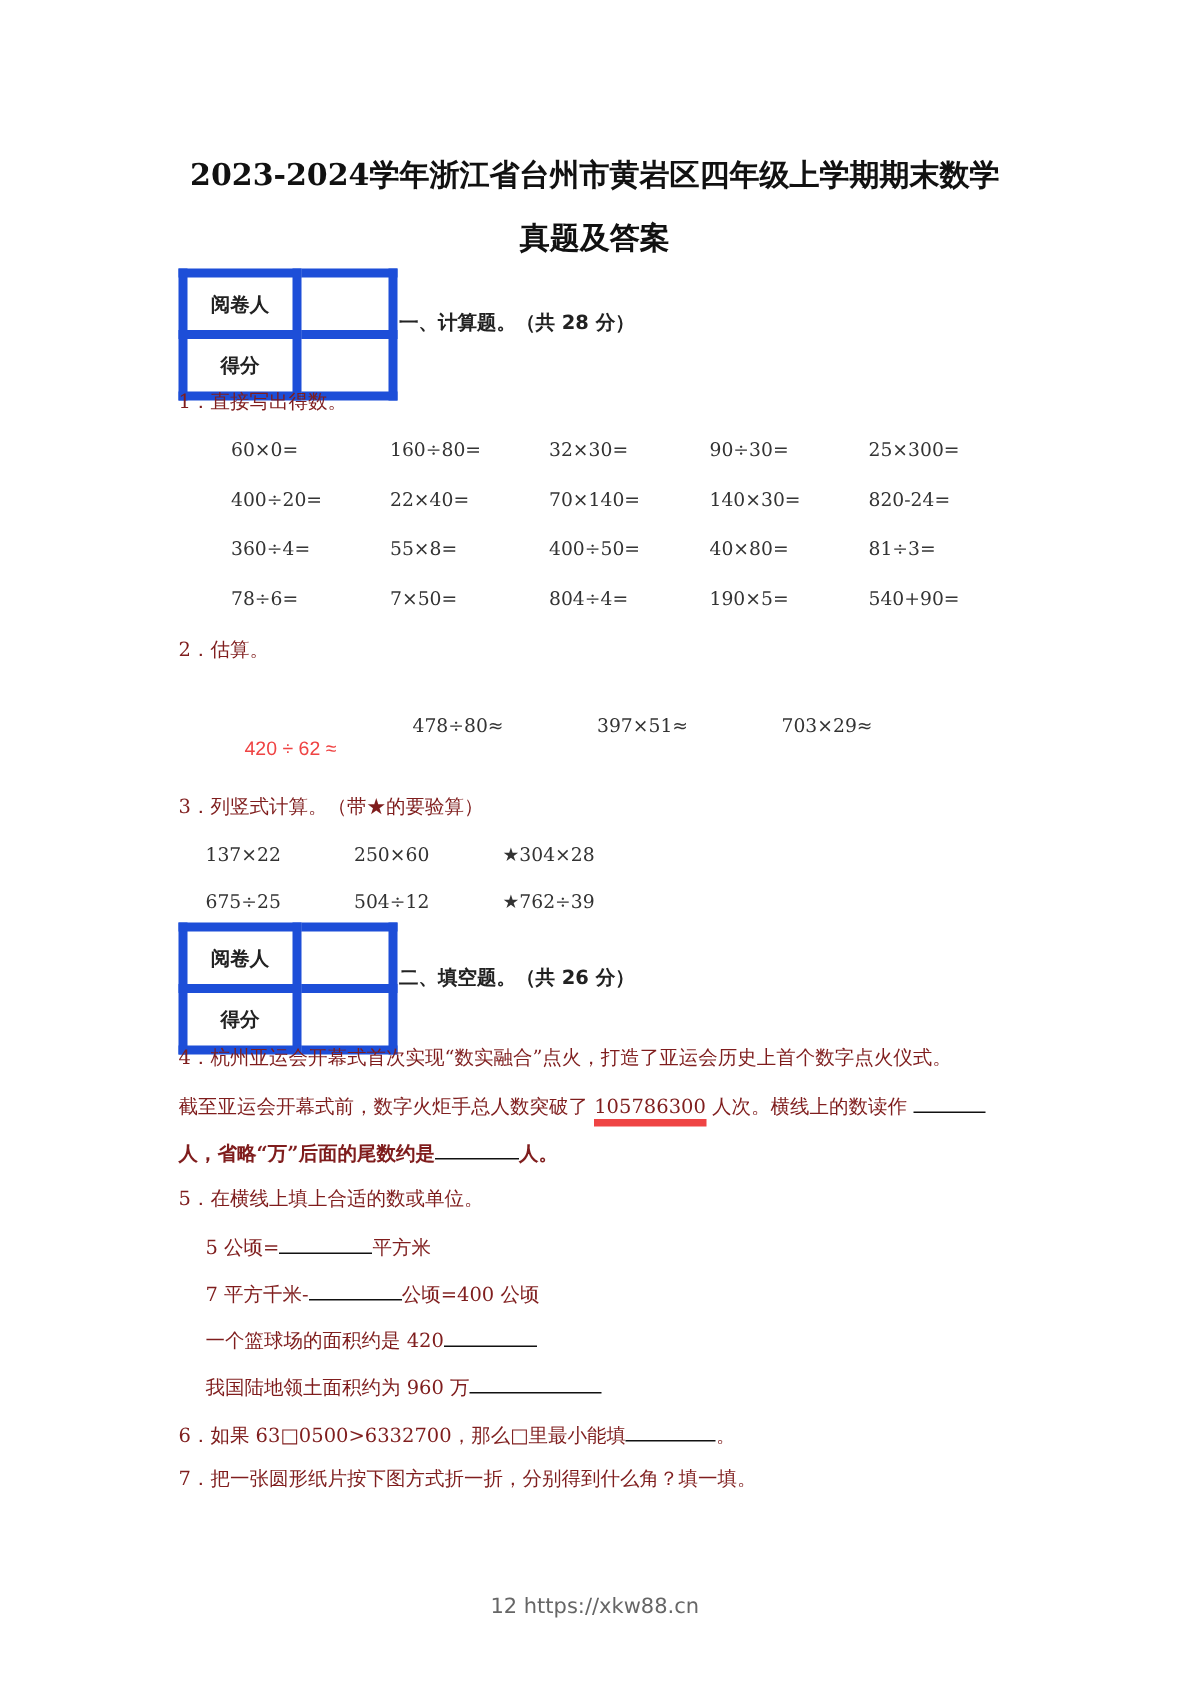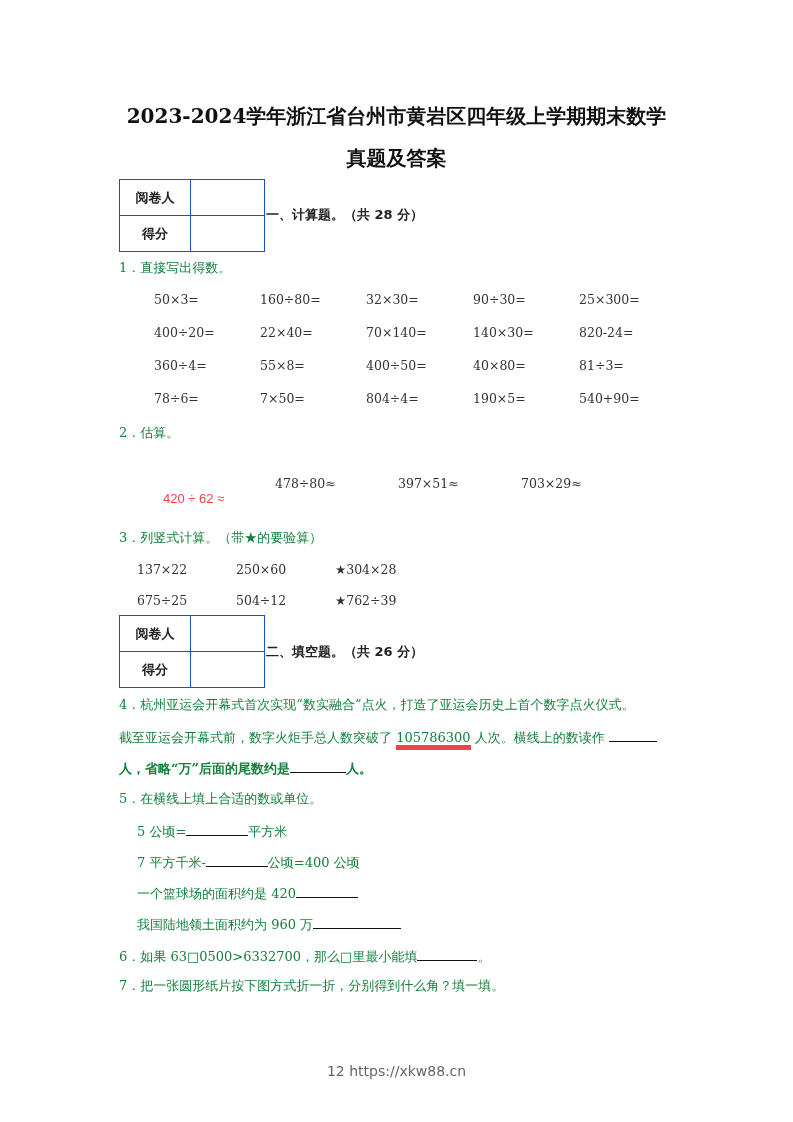--- a/index.html
+++ b/index.html
@@ -12,28 +12,28 @@
     .title {
       position: absolute; left: 0; width: 793px; text-align: center;
       font-family: "DejaVu Serif", serif; font-weight: bold; font-size: 20px; color: #111;
     }
     .t1 { top: 103px; }
     .t2 { top: 145px; }
     .grader {
       position: absolute; left: 119px; width: 146px; border-collapse: collapse;
     }
     .grader td {
-      border: 1px solid #1d4ed8; height: 35px; padding: 0; text-align: center;
+      border: 6px solid #1d4ed8; height: 35px; padding: 0; text-align: center;
       font-family: "DejaVu Sans", sans-serif; font-weight: bold; font-size: 13px; color: #222;
     }
     .grader td.lbl { width: 70px; }
     .sec-head {
       position: absolute; font-family: "DejaVu Sans", sans-serif; font-weight: bold; font-size: 13px; color: #222;
     }
-    .q { font-size: 13px; color: #15803d; }
+    .q { font-size: 13px; color: #7f1d1d; }
     .eq { font-size: 12.5px; color: #333; }
     .blank { display: inline-block; border-bottom: 1px solid #111; height: 14px; vertical-align: baseline; }
     .ul { border-bottom: 5px solid #ef4444; }
     .footer {
       position: absolute; top: 1063px; left: 0; width: 793px; text-align: center;
       font-family: "DejaVu Sans", sans-serif; font-size: 14px; color: #666;
     }
     .sans-math { font-family: Liberation Sans, sans-serif; font-size: 13px; color: #ef4444; text-align: right; }
   </style>
 </head>
@@ -52,21 +52,21 @@
     <td class="lbl">得分</td>
     <td></td>
   </tr>
 </tbody>
   </table>
 <div class="sec-head" style="left:266px; top:206px;">一、计算题。（共 28 分）</div>
 
 <div class="abs q" style="left:119px; top:259px;">1．直接写出得数。</div>
 
 <div>
-  <div class="abs eq" style="left:154px; top:292px;">50×3=</div>
+  <div class="abs eq" style="left:154px; top:292px;">60×0=</div>
   <div class="abs eq" style="left:260px; top:292px;">160÷80=</div>
   <div class="abs eq" style="left:366px; top:292px;">32×30=</div>
   <div class="abs eq" style="left:473px; top:292px;">90÷30=</div>
   <div class="abs eq" style="left:579px; top:292px;">25×300=</div>
 
   <div class="abs eq" style="left:154px; top:325px;">400÷20=</div>
   <div class="abs eq" style="left:260px; top:325px;">22×40=</div>
   <div class="abs eq" style="left:366px; top:325px;">70×140=</div>
   <div class="abs eq" style="left:473px; top:325px;">140×30=</div>
   <div class="abs eq" style="left:579px; top:325px;">820-24=</div>

